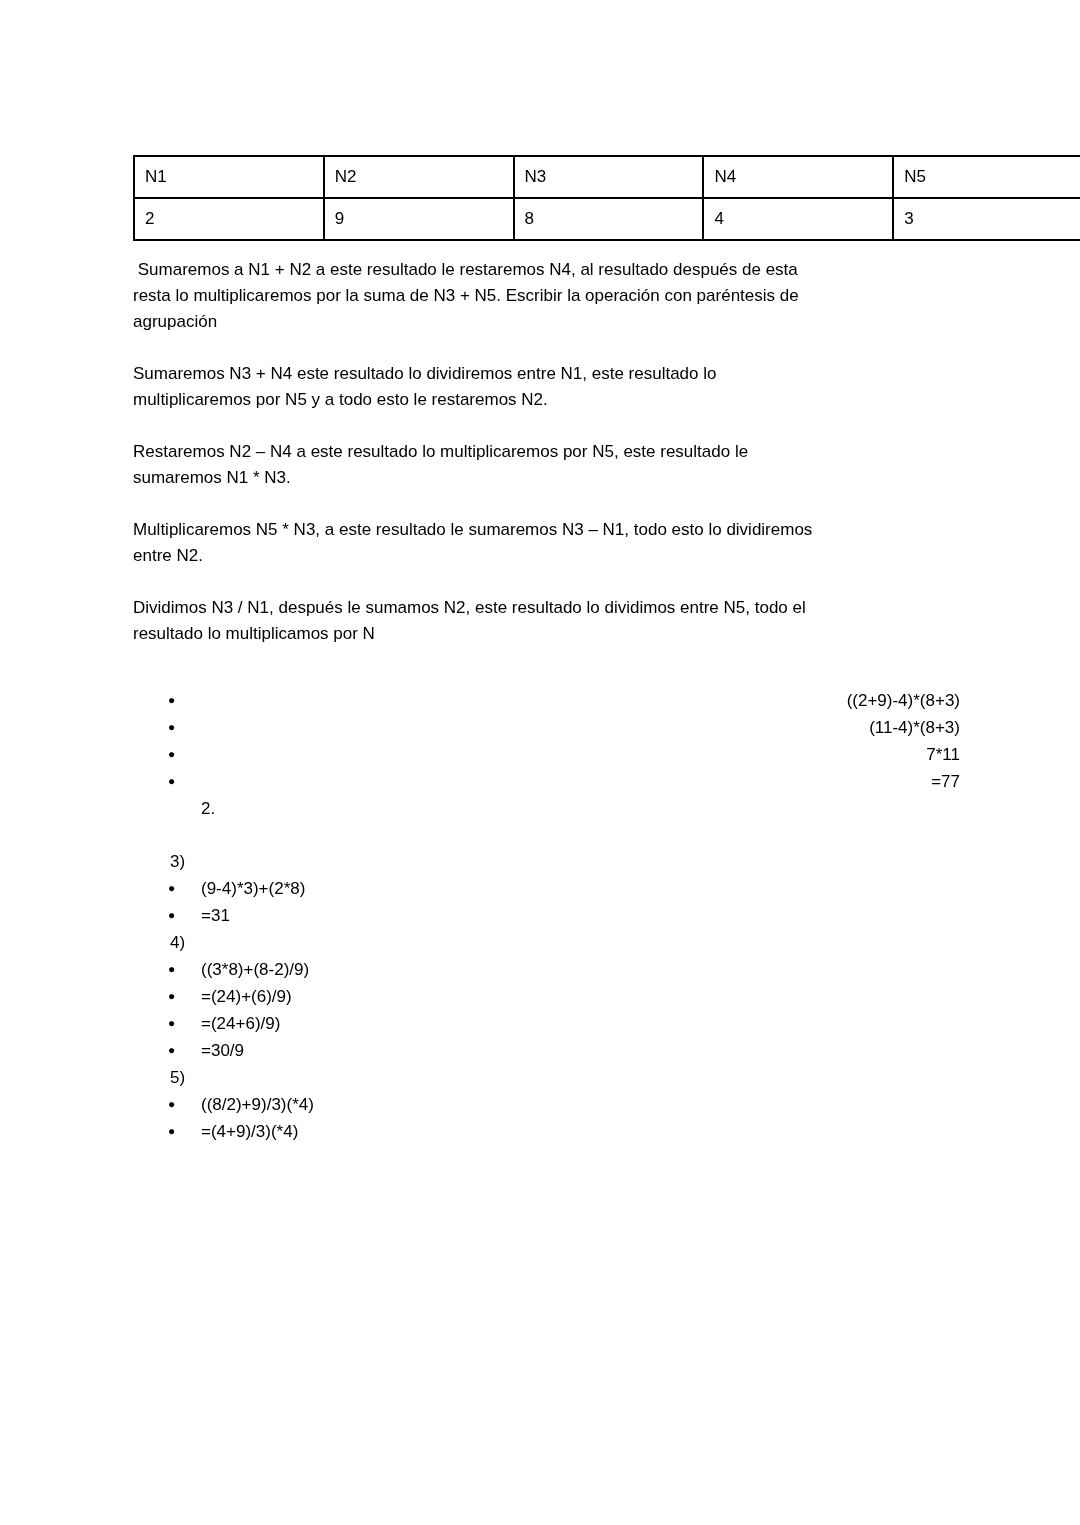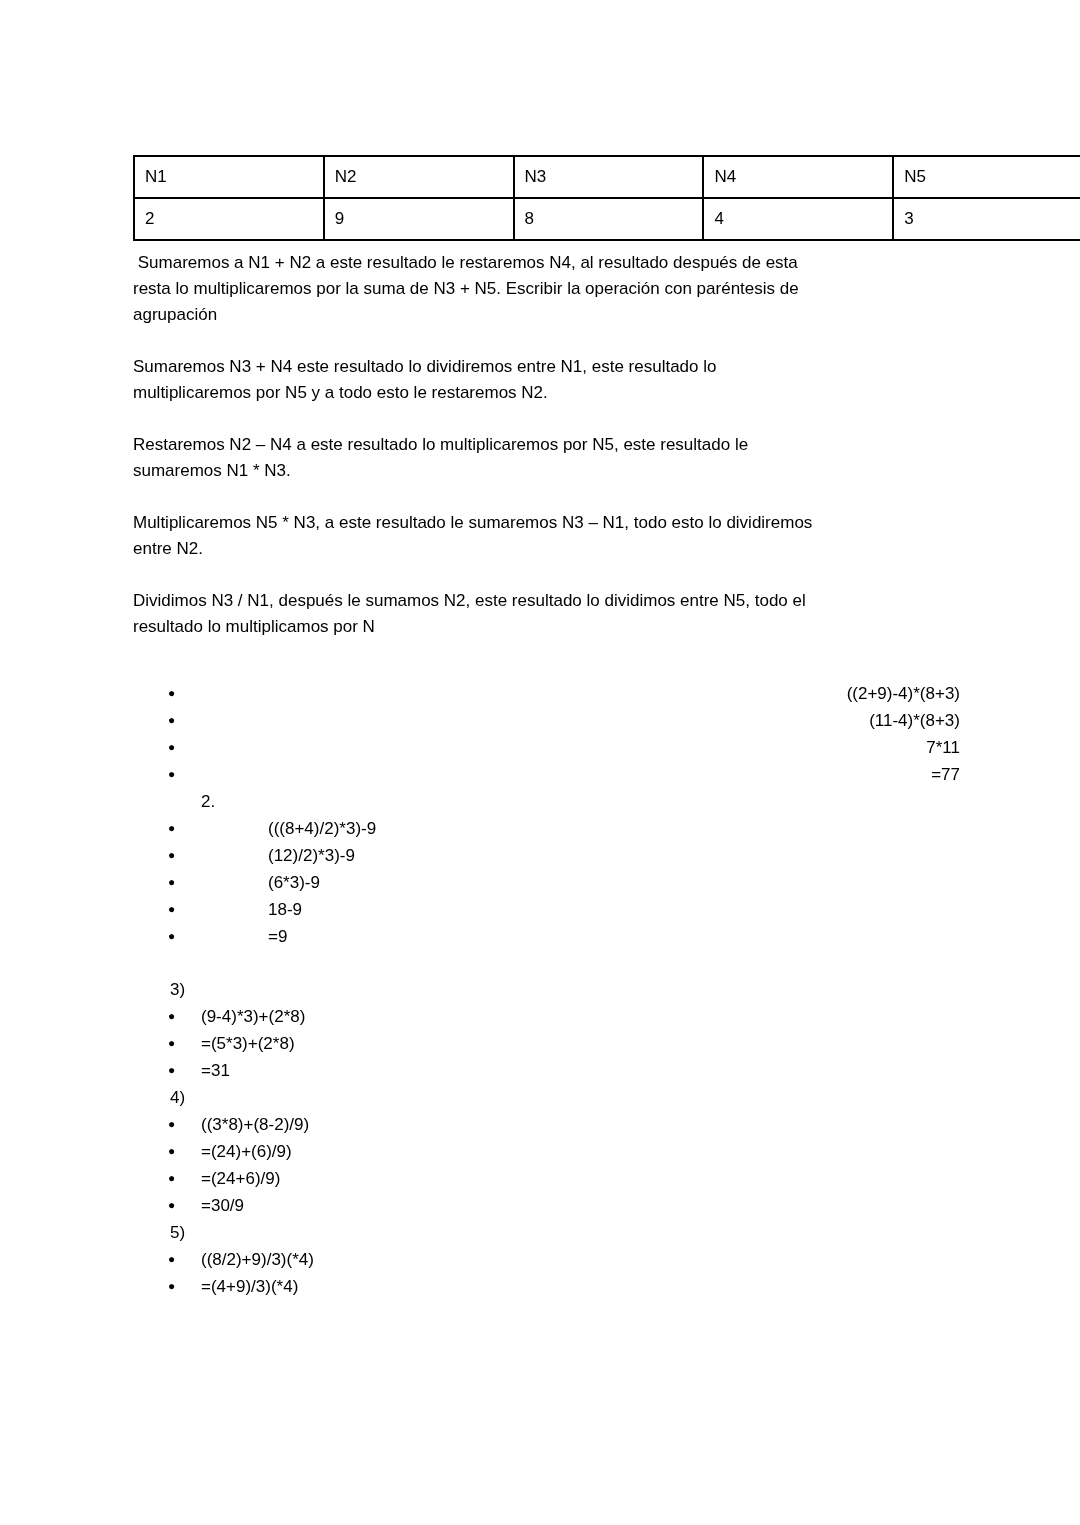--- a/index.html
+++ b/index.html
@@ -35,21 +35,21 @@
     height: 42px;
   }
   p.doc-par {
     width: 680px;
     font-size: 17px;
     line-height: 26px;
     margin: 0 0 26px 0;
     white-space: pre-wrap;
   }
   p.doc-par.first {
-    margin-top: 9px;
+    margin-top: 16px;
   }
   ul.blist {
     list-style: none;
     margin: 0 0 0 35px;
     padding: 0;
   }
   ul.blist li {
     position: relative;
     padding-left: 33px;
     font-size: 17px;
@@ -116,32 +116,24 @@
     <p class="doc-par">Dividimos N3 / N1, después le sumamos N2, este resultado lo dividimos entre N5, todo el resultado lo multiplicamos por N</p>
 
     <ul class="blist first-list">
       <li>((2+9)-4)*(8+3)</li>
       <li>(11-4)*(8+3)</li>
       <li>7*11</li>
       <li>=77</li>
     </ul>
     <div class="sub-label">2.</div>
 
-    <ul class="blist wide-gap">
-      <li>(((8+4)/2)*3)-9</li>
-      <li>(12)/2)*3)-9</li>
-      <li>(6*3)-9</li>
-      <li>18-9</li>
-      <li>=9</li>
-    </ul>
 
     <div class="num-label spaced">3)</div>
     <ul class="blist">
       <li>(9-4)*3)+(2*8)</li>
-      <li>=(5*3)+(2*8)</li>
       <li>=31</li>
     </ul>
 
     <div class="num-label">4)</div>
     <ul class="blist">
       <li>((3*8)+(8-2)/9)</li>
       <li>=(24)+(6)/9)</li>
       <li>=(24+6)/9)</li>
       <li>=30/9</li>
     </ul>

